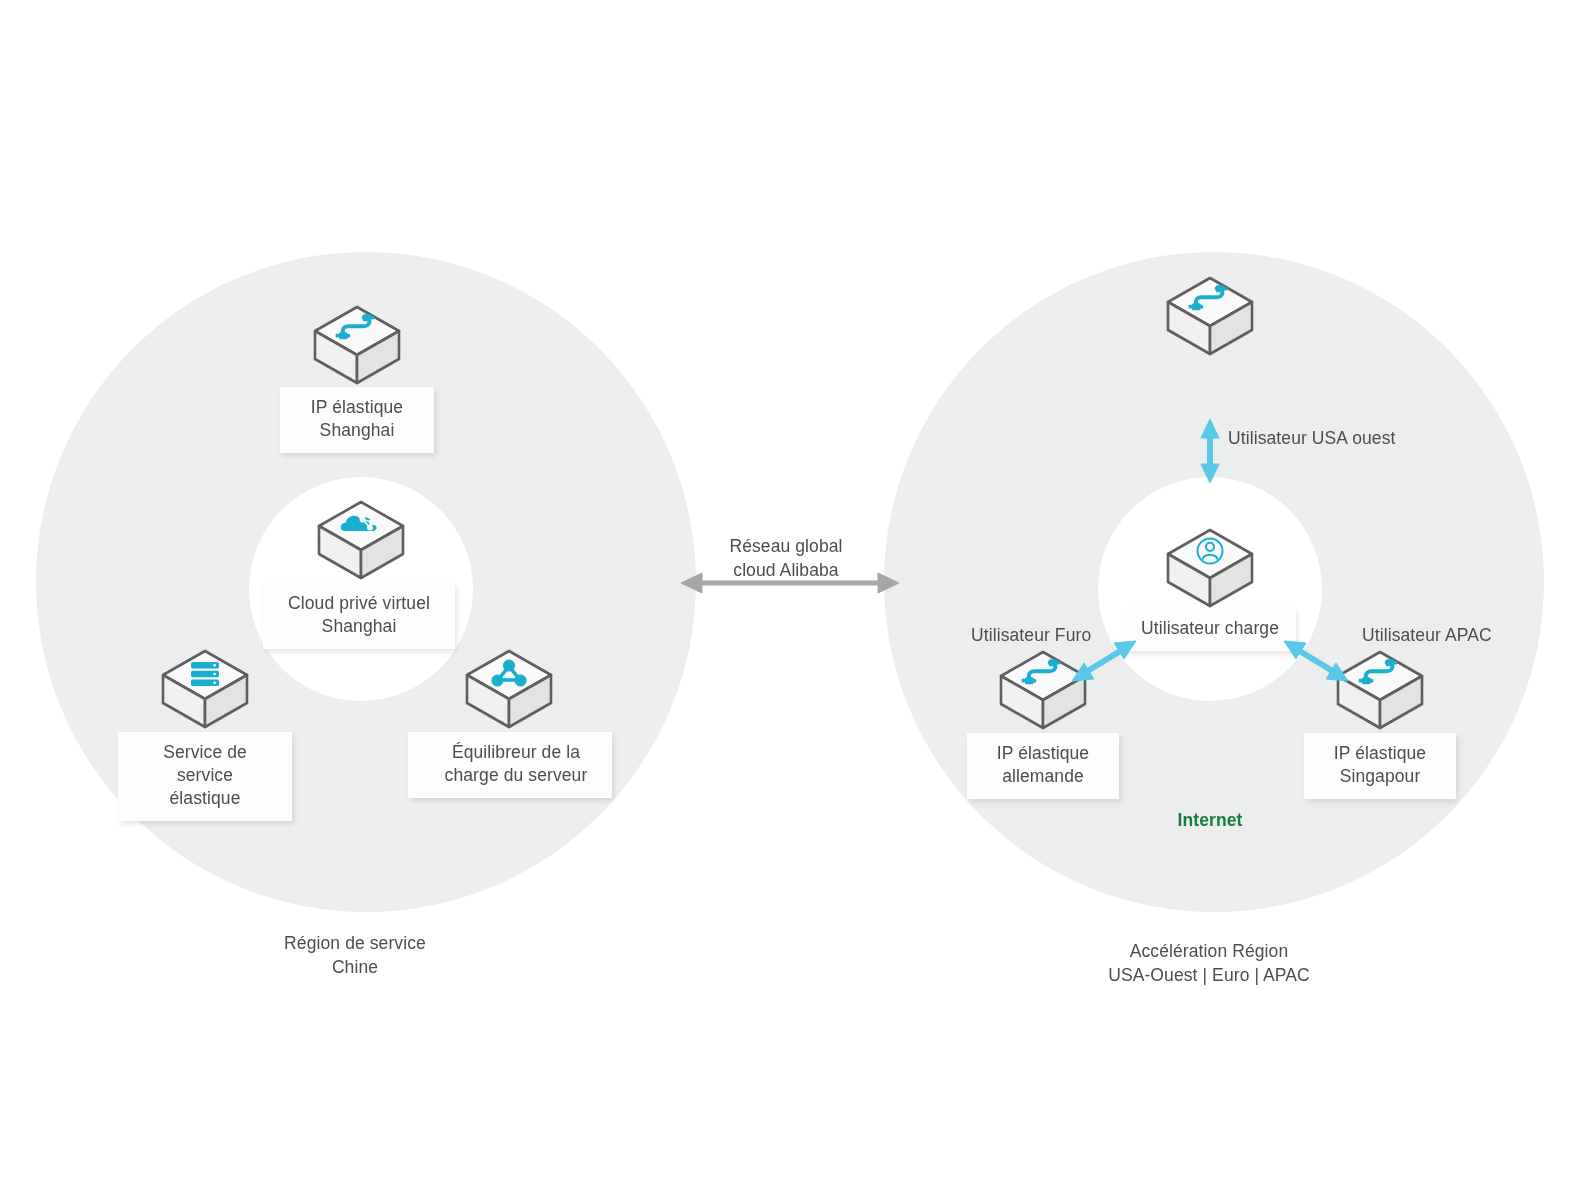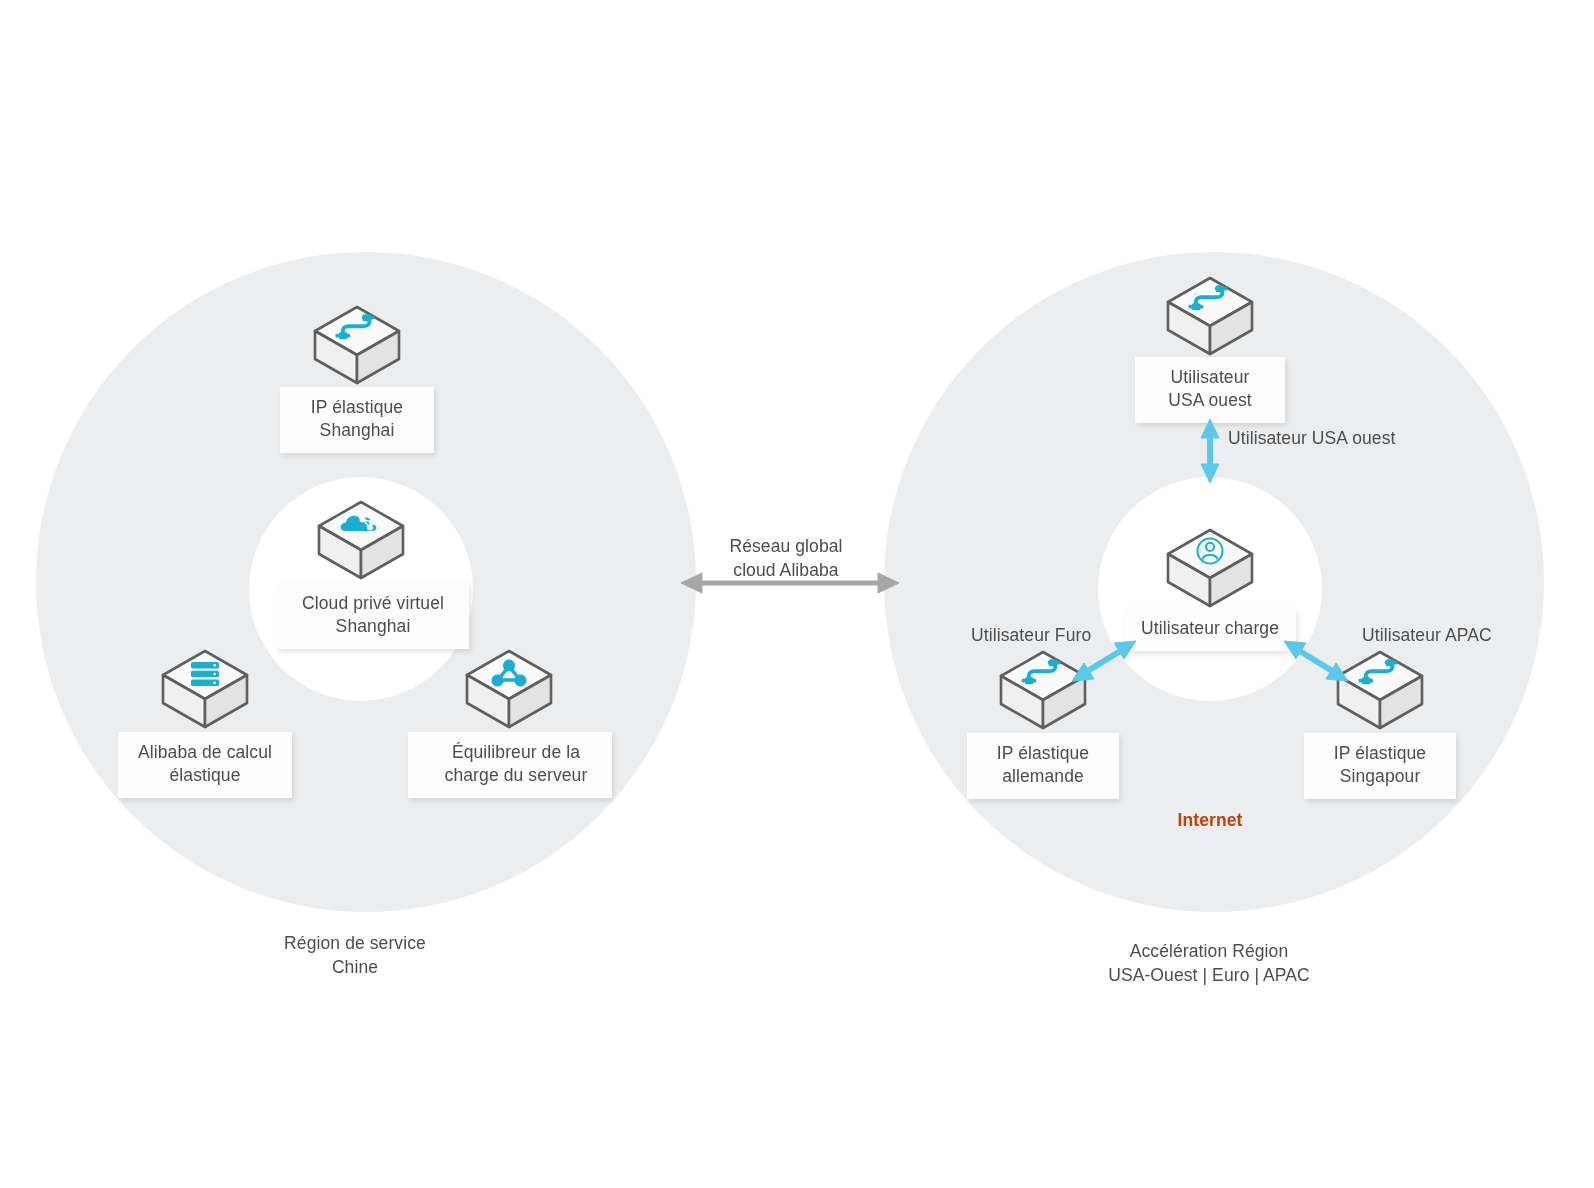--- a/index.html
+++ b/index.html
@@ -72,21 +72,21 @@
   .plain {
     position: absolute;
     font-size: 17.5px;
     line-height: 1.35;
     color: #4d4d4d;
     text-align: center;
     white-space: pre-line;
     transform: translateX(-50%);
     letter-spacing: 0.1px;
   }
-  .plain.bold { font-weight: bold; color: #c2410c; }
+  .plain.bold { font-weight: bold; color: #15803d; }
   .plain.left { transform: none; text-align: left; }
 
   
   #arrows {
     position: absolute;
     left: 0; top: 0;
     width: 1594px; height: 1188px;
     pointer-events: none;
   }
 </style>
@@ -136,41 +136,41 @@
             <line x1="1.5" y1="-5.5" x2="10.5" y2="-3"></line>
             <line x1="9" y1="2.5" x2="10.5" y2="-3"></line>
             <circle cx="1.5" cy="-5.5" r="2.2"></circle>
             <circle cx="9" cy="2.5" r="2.2"></circle>
             <circle cx="10.8" cy="-3" r="2.2"></circle>
           </g>
         </g>
       </svg>
     </div>
   </div>
-  <div class="chip" style="left:373px; top:583px; width:160px;">Cloud privé virtuel
+  <div class="chip" style="left:359px; top:583px; width:160px;">Cloud privé virtuel
 Shanghai</div>
 
   <div class="node" style="left:205px; top:689px;">
     <div class="cube">
       <svg viewBox="0 0 96 88" width="96" height="88">
         <polygon points="48,6 90,30 48,54 6,30" fill="#fafafa" stroke="#5f5f5f" stroke-width="2.6" stroke-linejoin="round"></polygon>
         <polygon points="6,30 48,54 48,82 6,58" fill="#f0f0f0" stroke="#5f5f5f" stroke-width="2.6" stroke-linejoin="round"></polygon>
         <polygon points="90,30 90,58 48,82 48,54" fill="#e3e3e3" stroke="#5f5f5f" stroke-width="2.6" stroke-linejoin="round"></polygon>
         <g transform="translate(48,29)">
           <rect x="-14" y="-12" width="28" height="6.4" rx="1.6" fill="#1aafd0"></rect>
           <circle cx="9.6" cy="-8.8" r="1.25" fill="#ffffff"></circle>
           <rect x="-14" y="-3.2" width="28" height="6.4" rx="1.6" fill="#1aafd0"></rect>
           <circle cx="9.6" cy="0" r="1.25" fill="#ffffff"></circle>
           <rect x="-14" y="5.6" width="28" height="6.4" rx="1.6" fill="#1aafd0"></rect>
           <circle cx="9.6" cy="8.8" r="1.25" fill="#ffffff"></circle>
         </g>
       </svg>
     </div>
   </div>
-  <div class="chip" style="left:205px; top:732px; width:142px;">Alibaba de calcul
+  <div class="chip" style="left:205px; top:732px; width:142px;">Service de service
 élastique</div>
 
   <div class="node" style="left:509px; top:689px;">
     <div class="cube">
       <svg viewBox="0 0 96 88" width="96" height="88">
         <polygon points="48,6 90,30 48,54 6,30" fill="#fafafa" stroke="#5f5f5f" stroke-width="2.6" stroke-linejoin="round"></polygon>
         <polygon points="6,30 48,54 48,82 6,58" fill="#f0f0f0" stroke="#5f5f5f" stroke-width="2.6" stroke-linejoin="round"></polygon>
         <polygon points="90,30 90,58 48,82 48,54" fill="#e3e3e3" stroke="#5f5f5f" stroke-width="2.6" stroke-linejoin="round"></polygon>
         <g transform="translate(48,29)" stroke="#1aafd0" fill="#1aafd0">
           <line x1="0" y1="-8" x2="-11" y2="6" stroke-width="3.6"></line>
@@ -205,22 +205,20 @@
         <g transform="translate(48,28) scale(0.95)">
           <path d="M -9 7 C -17 7 -17 -3 -9 -3 L 7 -3 C 15 -3 15 -12 7 -12" fill="none" stroke="#1aafd0" stroke-width="4.2" stroke-linecap="round"></path>
           <rect x="-19" y="3.3" width="9" height="7.4" rx="1.6" fill="#1aafd0"></rect>
           <rect x="-22.5" y="5.1" width="3.6" height="3.8" rx="1" fill="#1aafd0"></rect>
           <rect x="6" y="-15.6" width="9" height="7.4" rx="1.6" fill="#1aafd0"></rect>
           <rect x="14.5" y="-13.8" width="3.6" height="3.8" rx="1" fill="#1aafd0"></rect>
         </g>
       </svg>
     </div>
   </div>
-  <div class="chip" style="left:1210px; top:357px; width:118px;">Utilisateur
-USA ouest</div>
 
   <div class="plain left" style="left:1228px; top:427px;">Utilisateur USA ouest</div>
 
   <div class="node" style="left:1210px; top:568px;">
     <div class="cube">
       <svg viewBox="0 0 96 88" width="96" height="88">
         <polygon points="48,6 90,30 48,54 6,30" fill="#fafafa" stroke="#5f5f5f" stroke-width="2.6" stroke-linejoin="round"></polygon>
         <polygon points="6,30 48,54 48,82 6,58" fill="#f0f0f0" stroke="#5f5f5f" stroke-width="2.6" stroke-linejoin="round"></polygon>
         <polygon points="90,30 90,58 48,82 48,54" fill="#e3e3e3" stroke="#5f5f5f" stroke-width="2.6" stroke-linejoin="round"></polygon>
         <g transform="translate(48,27)" fill="none" stroke="#1aafd0" stroke-width="2">

